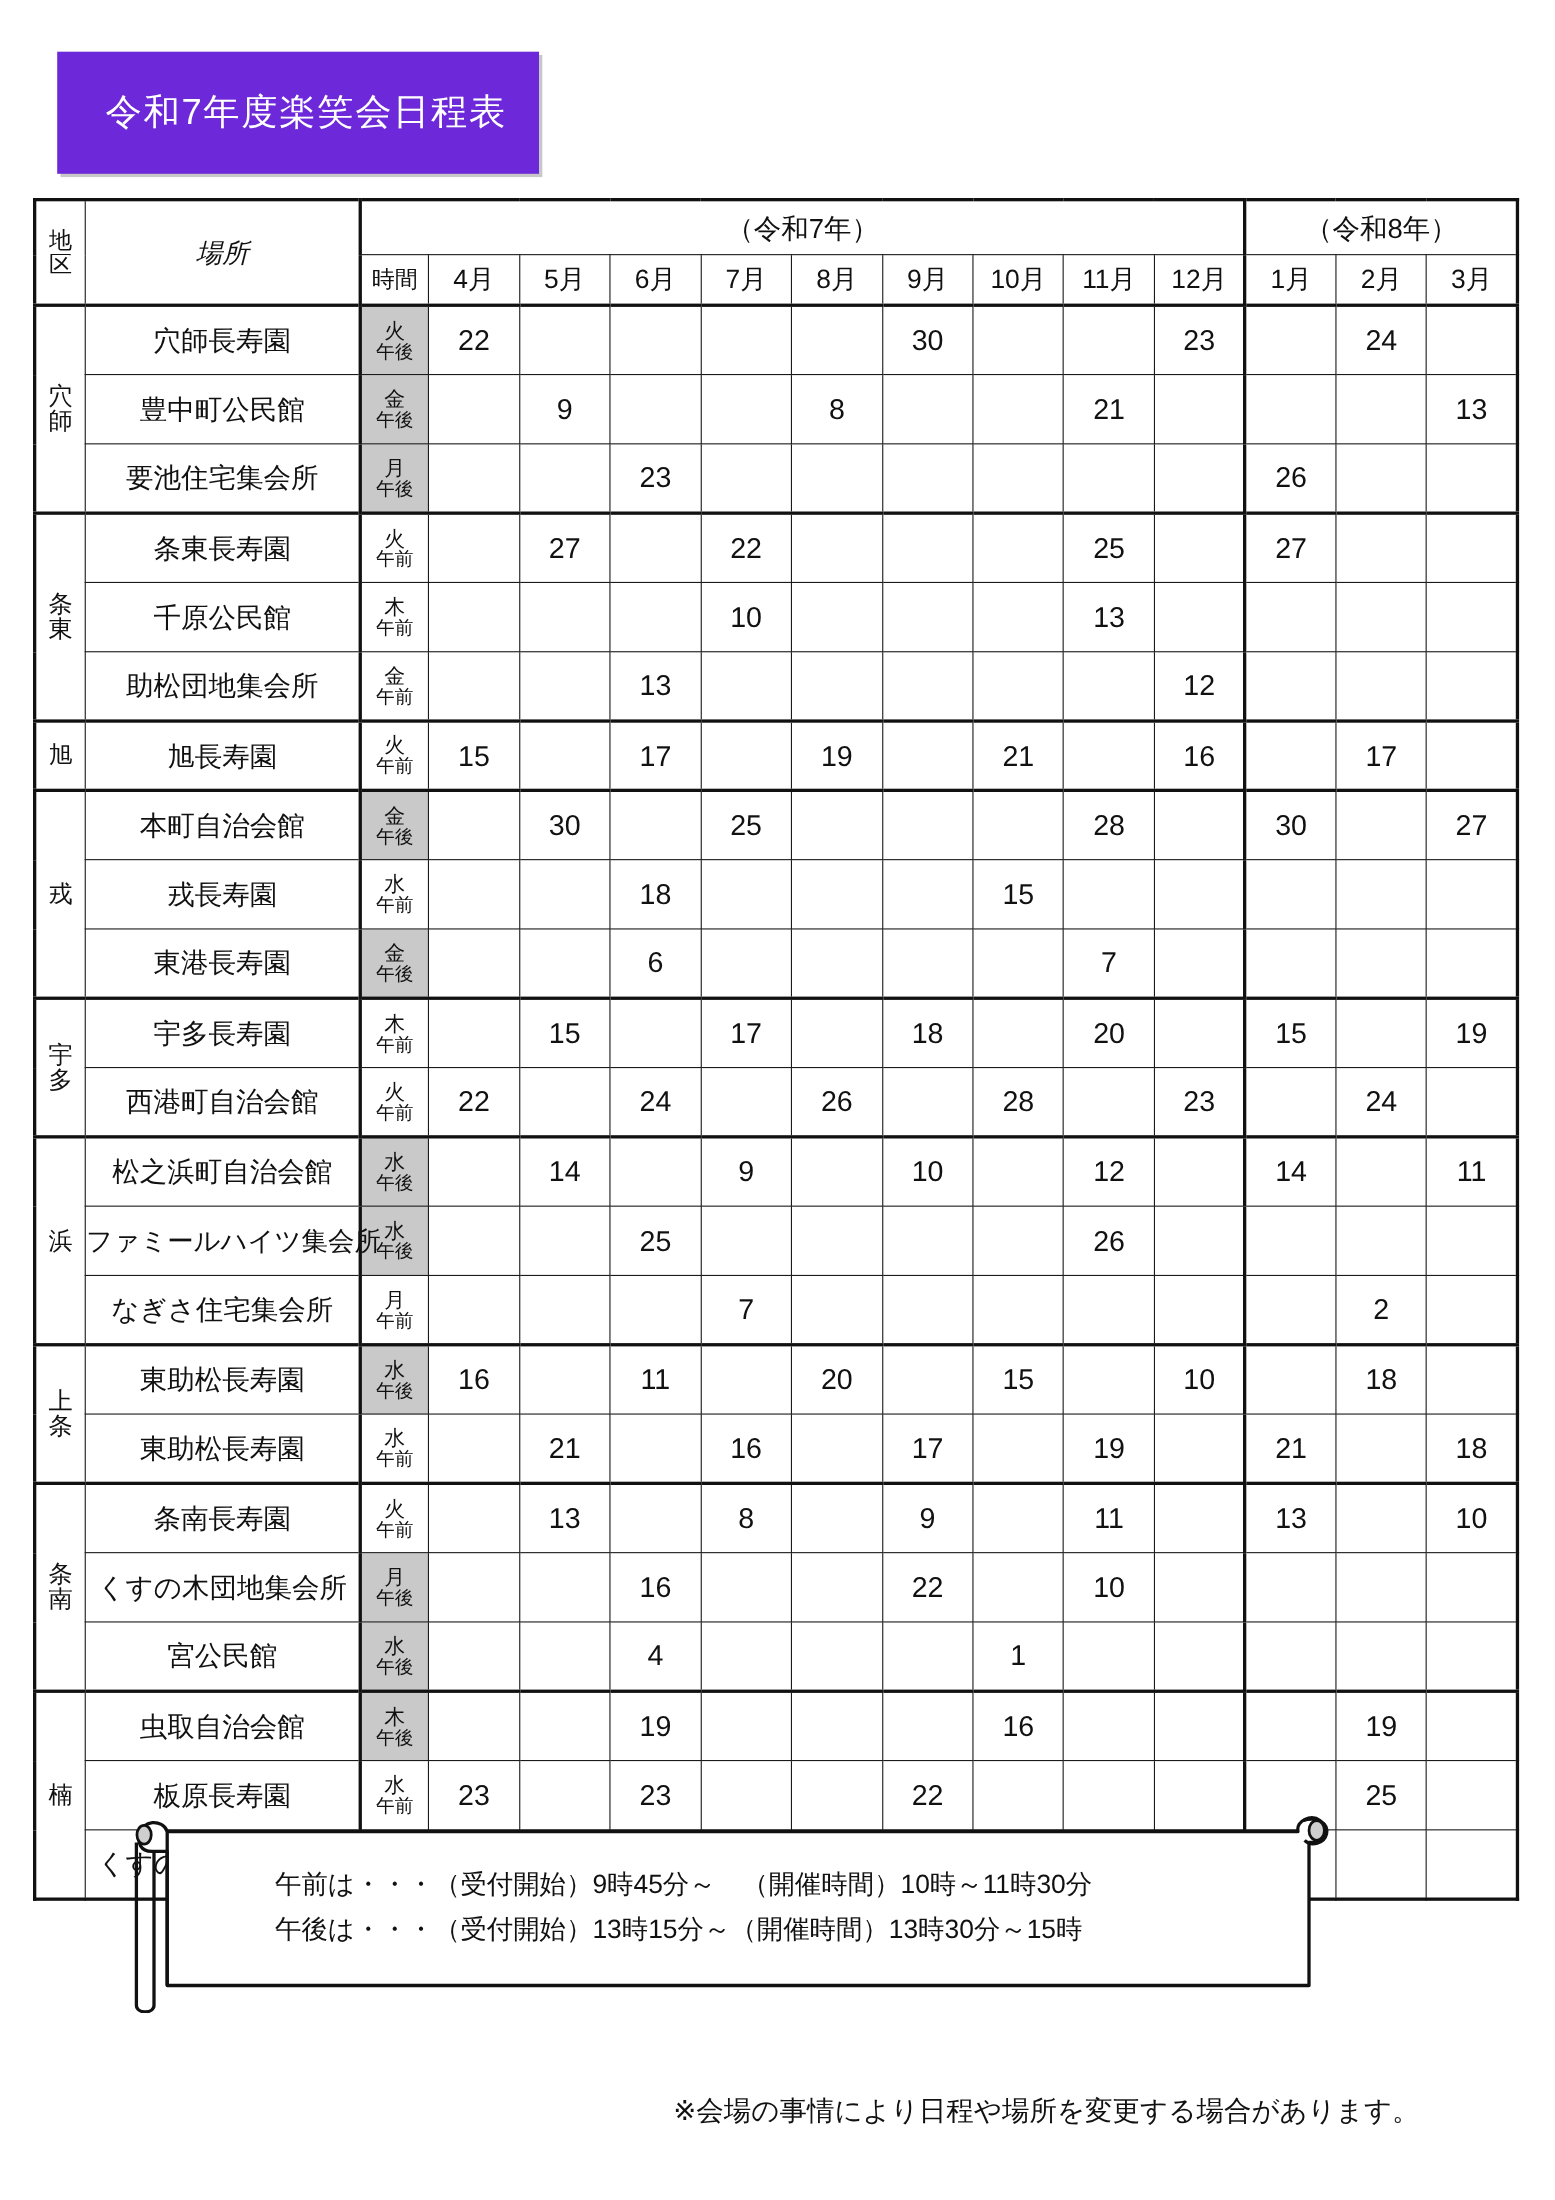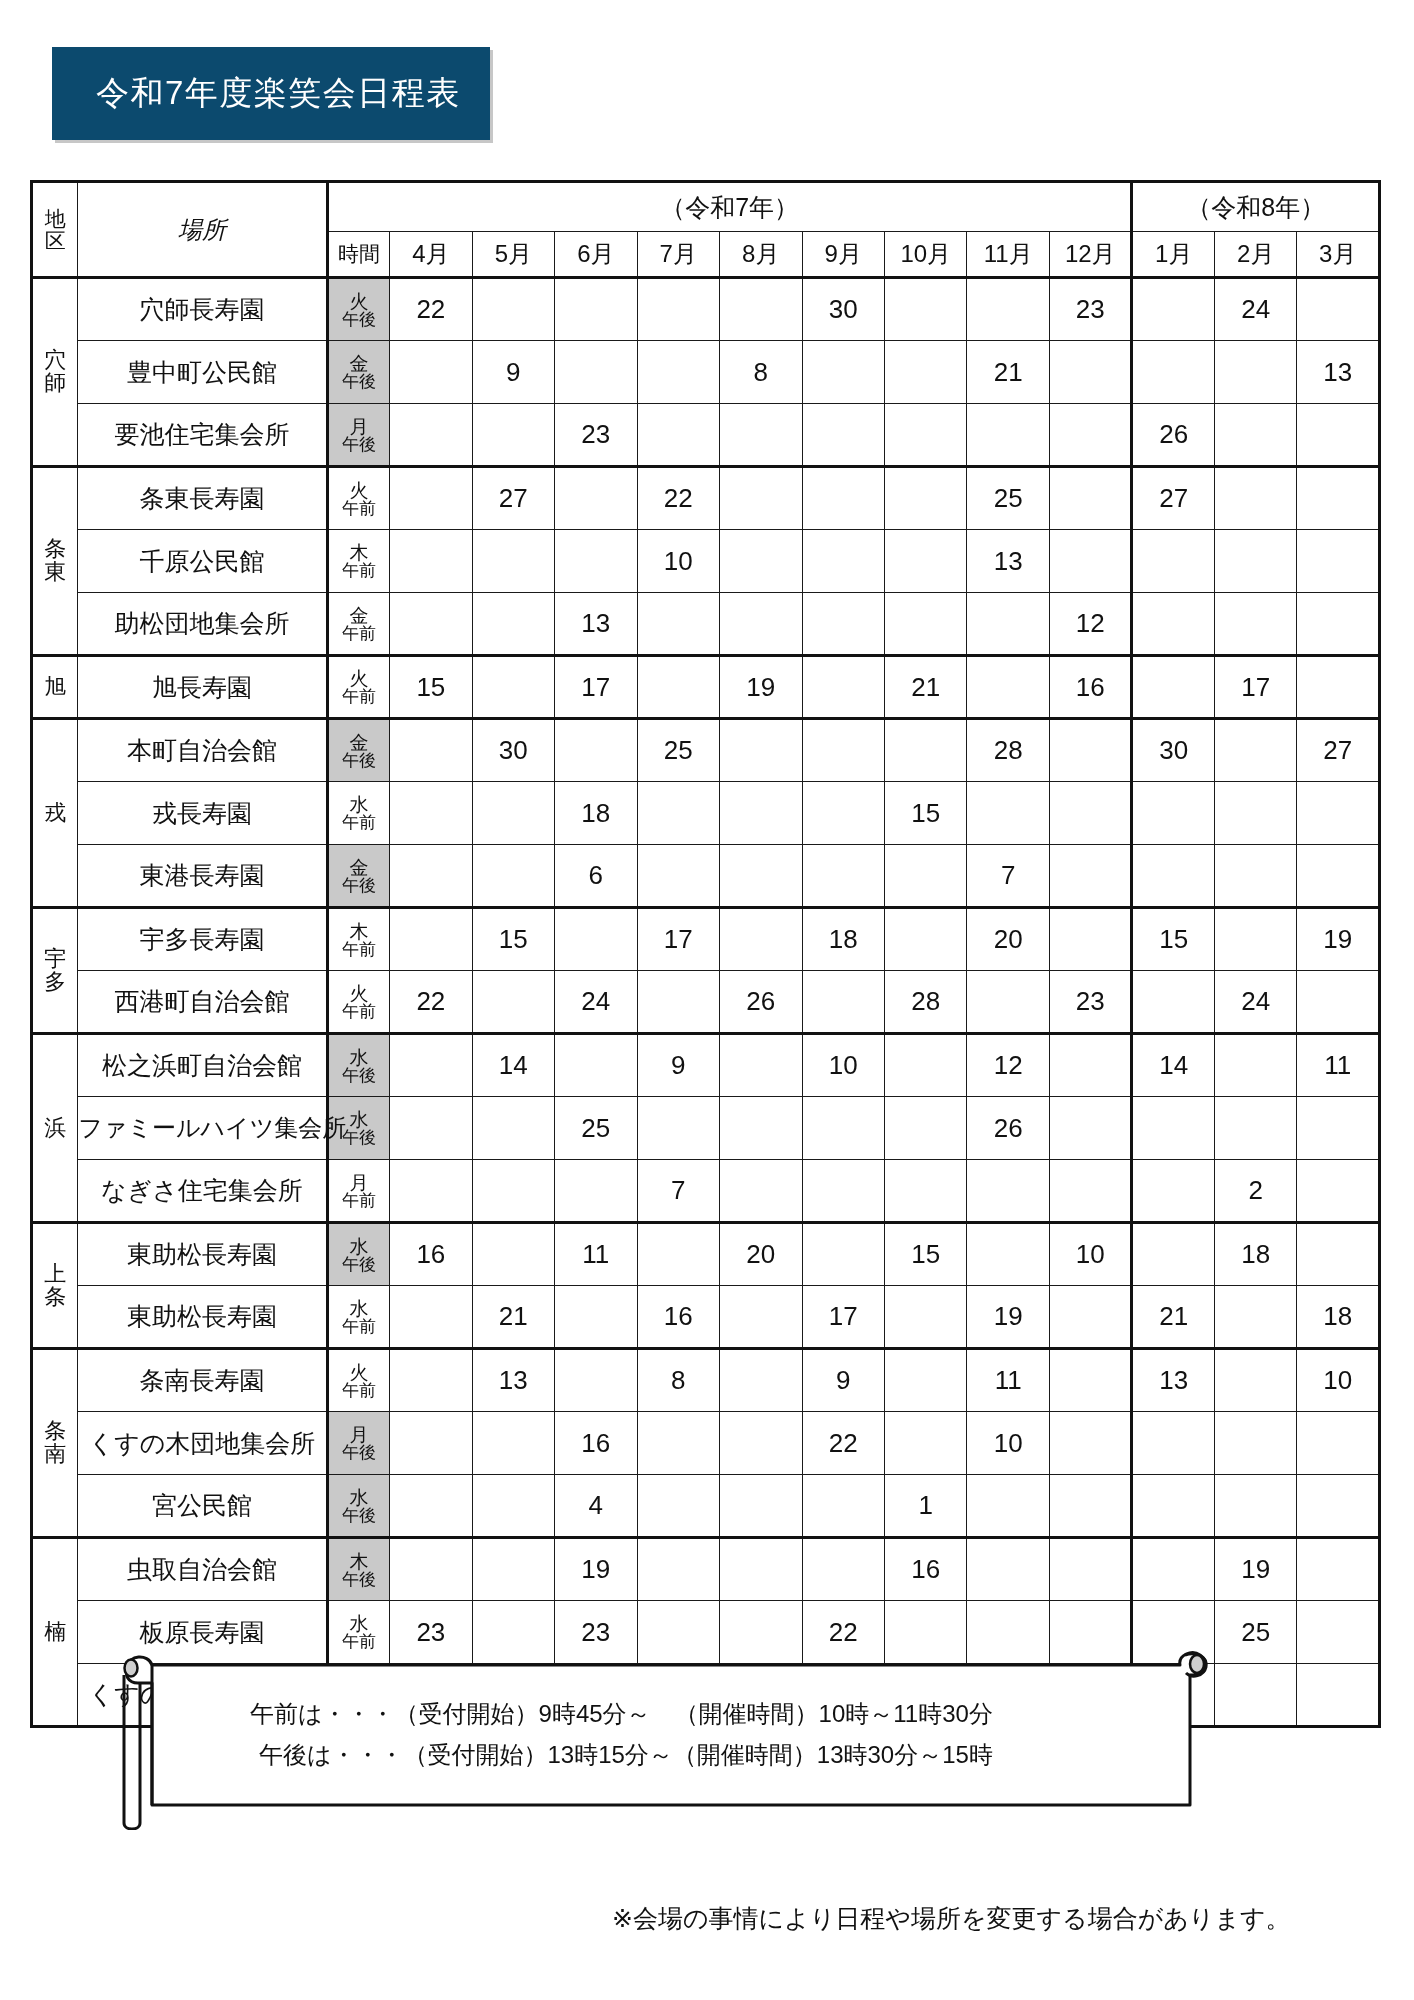--- a/index.html
+++ b/index.html
@@ -15,22 +15,22 @@
     position: relative;
     overflow: hidden;
   }
 
   
   #title-banner {
     position: absolute;
     left: 52px;
     top: 47px;
     width: 438px;
-    height: 93px;
-    background: #0c4a6e;
+    height: 111px;
+    background: #6d28d9;
     display: flex;
     align-items: center;
     box-sizing: border-box;
     padding-left: 44px;
     box-shadow: 3px 3px 0 rgba(0,0,0,0.22);
   }
   #title-banner .title-text {
     color: #ffffff;
     font-size: 33px;
     letter-spacing: 1.5px;
@@ -118,21 +118,20 @@
     height: 185px;
   }
   #scroll-note svg { display: block; }
   #scroll-note .note-lines {
     position: absolute;
     left: 150px;
     top: 48px;
     font-size: 24px;
     line-height: 1.72;
     white-space: nowrap;
-    text-align: right;
   }
 
   
   #footnote {
     position: absolute;
     left: 612px;
     top: 1868px;
     font-size: 25px;
     white-space: nowrap;
     margin-top: 34px;

